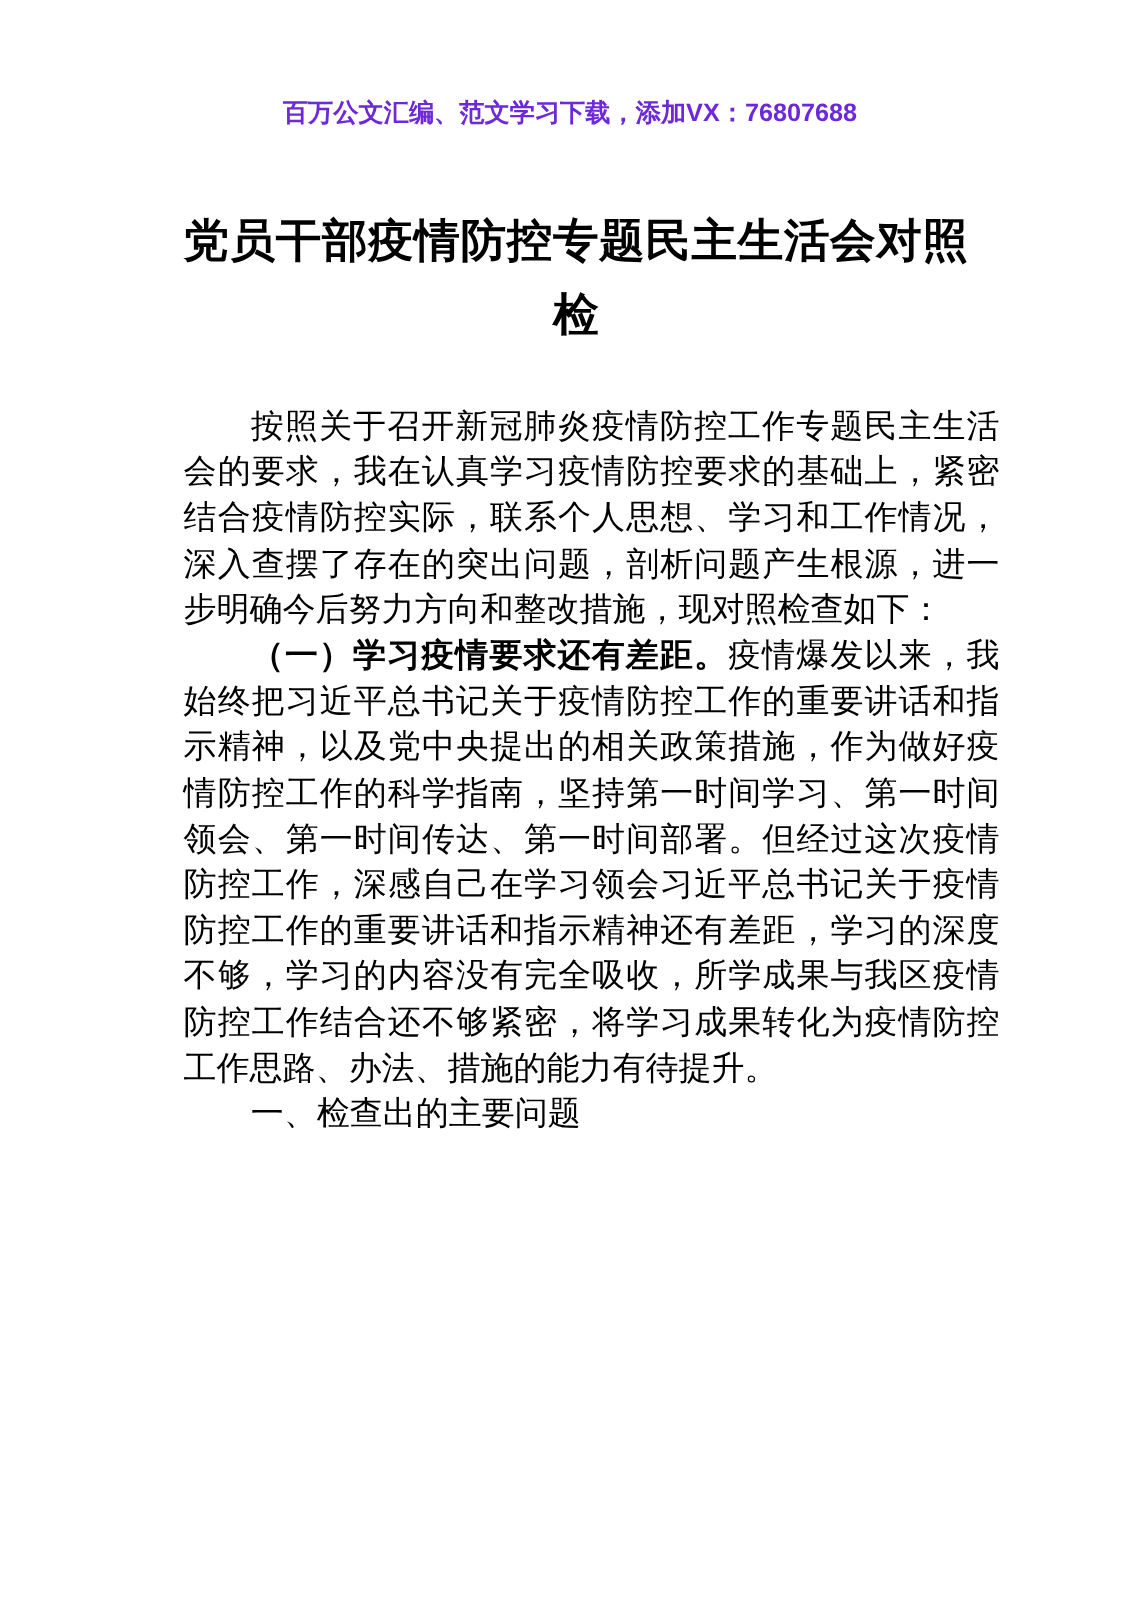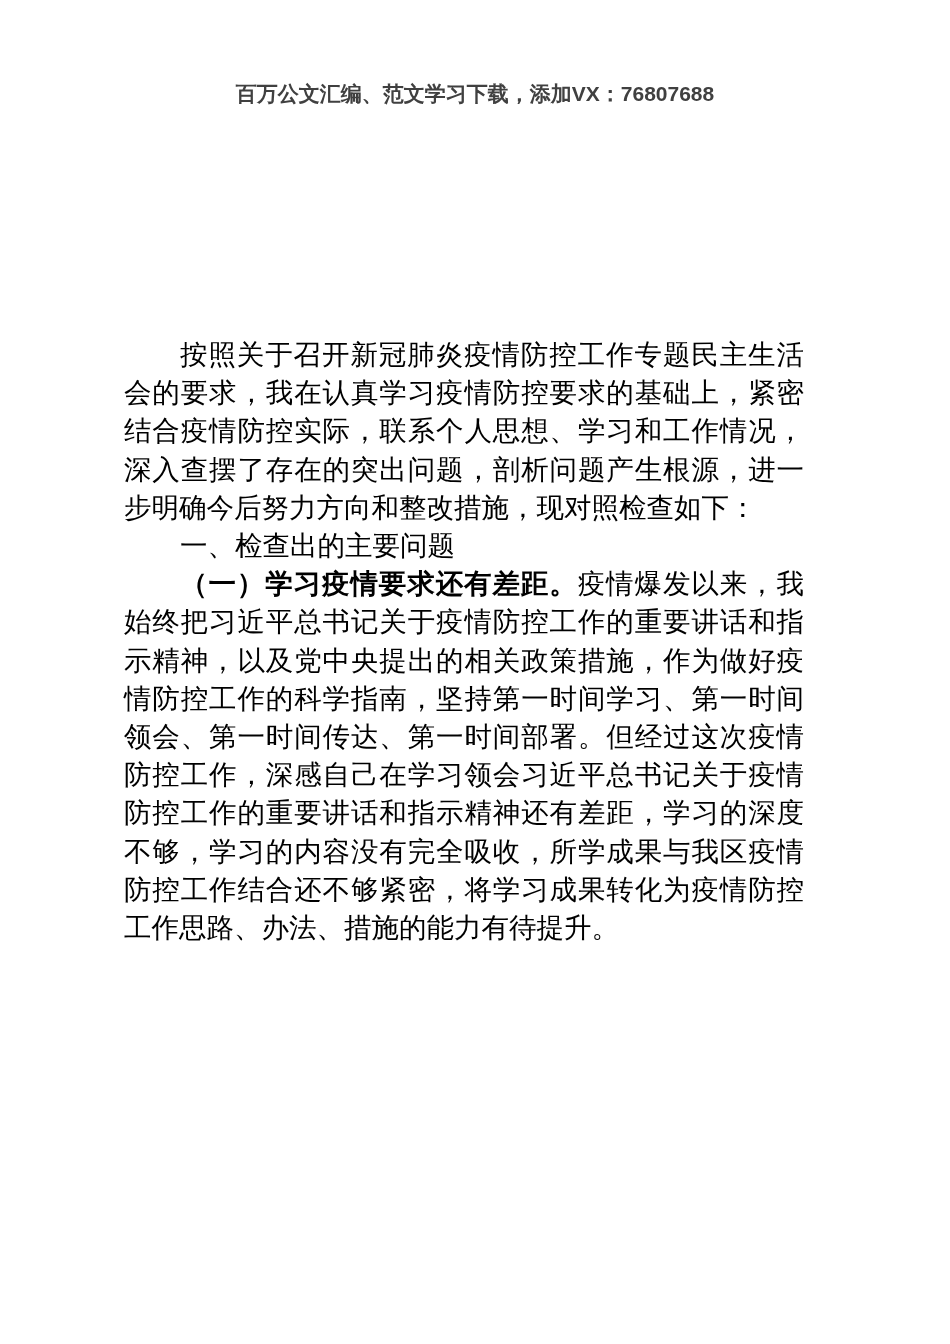--- a/index.html
+++ b/index.html
@@ -24,21 +24,21 @@
     box-sizing: border-box;
   }
 
   
   .watermark {
     position: absolute;
     top: 80px;
     left: 0;
     width: 950px;
     text-align: center;
-    color: #404040;
+    color: #6d28d9;
     font-size: 21px;
     font-weight: 700;
     letter-spacing: 0px;
     white-space: nowrap;
     font-family: "Liberation Sans", "DejaVu Sans", sans-serif;
   }
 
   
   .doc-title {
     position: absolute;
@@ -50,21 +50,21 @@
     font-weight: 700;
     line-height: 62px;
     letter-spacing: 0.5px;
     font-family: "Liberation Sans", "DejaVu Sans", sans-serif;
   }
 
   
   .body-block {
     position: absolute;
     top: 336px;
-    left: 124px;
+    left: 153px;
     width: 680px;
     font-size: 27.5px;
     line-height: 38.2px;
     text-align: justify;
     text-justify: inter-ideograph;
     letter-spacing: 0px;
   }
 
   p.para {
     margin: 0;
@@ -80,26 +80,27 @@
   }
 </style>
 </head>
 <body>
 
 <div class="page">
 
   <div class="watermark">百万公文汇编、范文学习下载，添加VX：76807688</div>
 
   <div class="doc-title">
+    <div>党员干部疫情防控专题民主生活会对照检</div>
   </div>
 
   <div class="body-block">
 
     <p class="para">按照关于召开新冠肺炎疫情防控工作专题民主生活会的要求，我在认真学习疫情防控要求的基础上，紧密结合疫情防控实际，联系个人思想、学习和工作情况，深入查摆了存在的突出问题，剖析问题产生根源，进一步明确今后努力方向和整改措施，现对照检查如下：</p>
 
+    <p class="para"><span class="lead">（一）学习疫情要求还有差距。</span><span>疫情爆发以来，我始终把习近平总书记关于疫情防控工作的重要讲话和指示精神，以及党中央提出的相关政策措施，作为做好疫情防控工作的科学指南，坚持第一时间学习、第一时间领会、第一时间传达、第一时间部署。但经过这次疫情防控工作，深感自己在学习领会习近平总书记关于疫情防控工作的重要讲话和指示精神还有差距，学习的深度不够，学习的内容没有完全吸收，所学成果与我区疫情防控工作结合还不够紧密，将学习成果转化为疫情防控工作思路、办法、措施的能力有待提升。</span></p>
+
     <p class="para">一、检查出的主要问题</p>
-
-    <p class="para"><span class="lead">（一）学习疫情要求还有差距。</span><span>疫情爆发以来，我始终把习近平总书记关于疫情防控工作的重要讲话和指示精神，以及党中央提出的相关政策措施，作为做好疫情防控工作的科学指南，坚持第一时间学习、第一时间领会、第一时间传达、第一时间部署。但经过这次疫情防控工作，深感自己在学习领会习近平总书记关于疫情防控工作的重要讲话和指示精神还有差距，学习的深度不够，学习的内容没有完全吸收，所学成果与我区疫情防控工作结合还不够紧密，将学习成果转化为疫情防控工作思路、办法、措施的能力有待提升。</span></p>
 
 
   </div>
 
 </div>
 
 </body></html>

